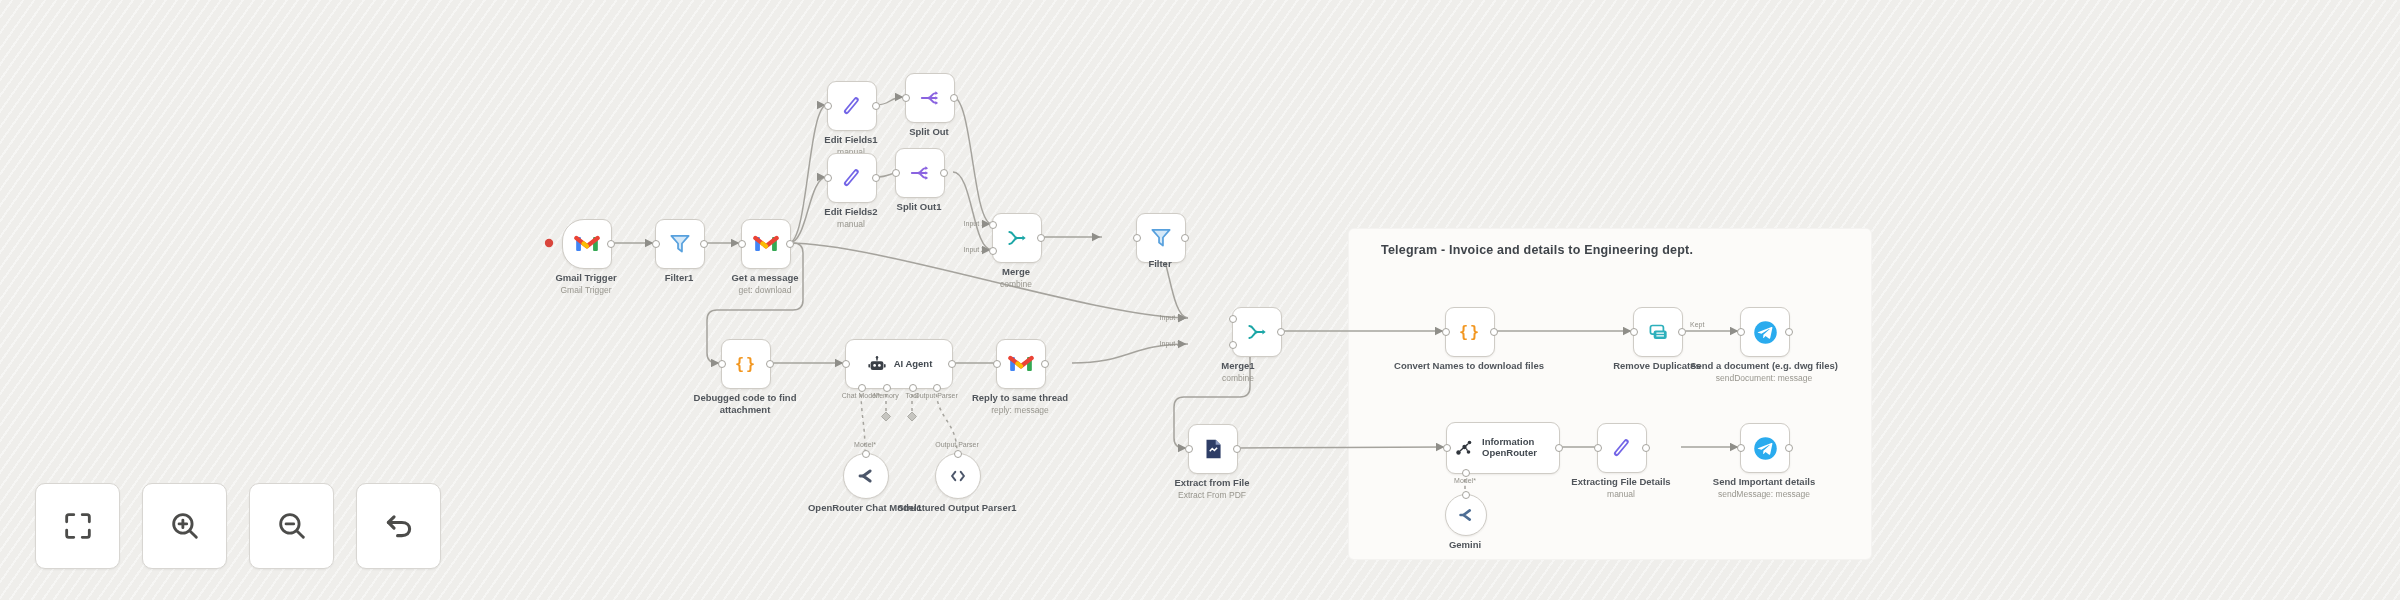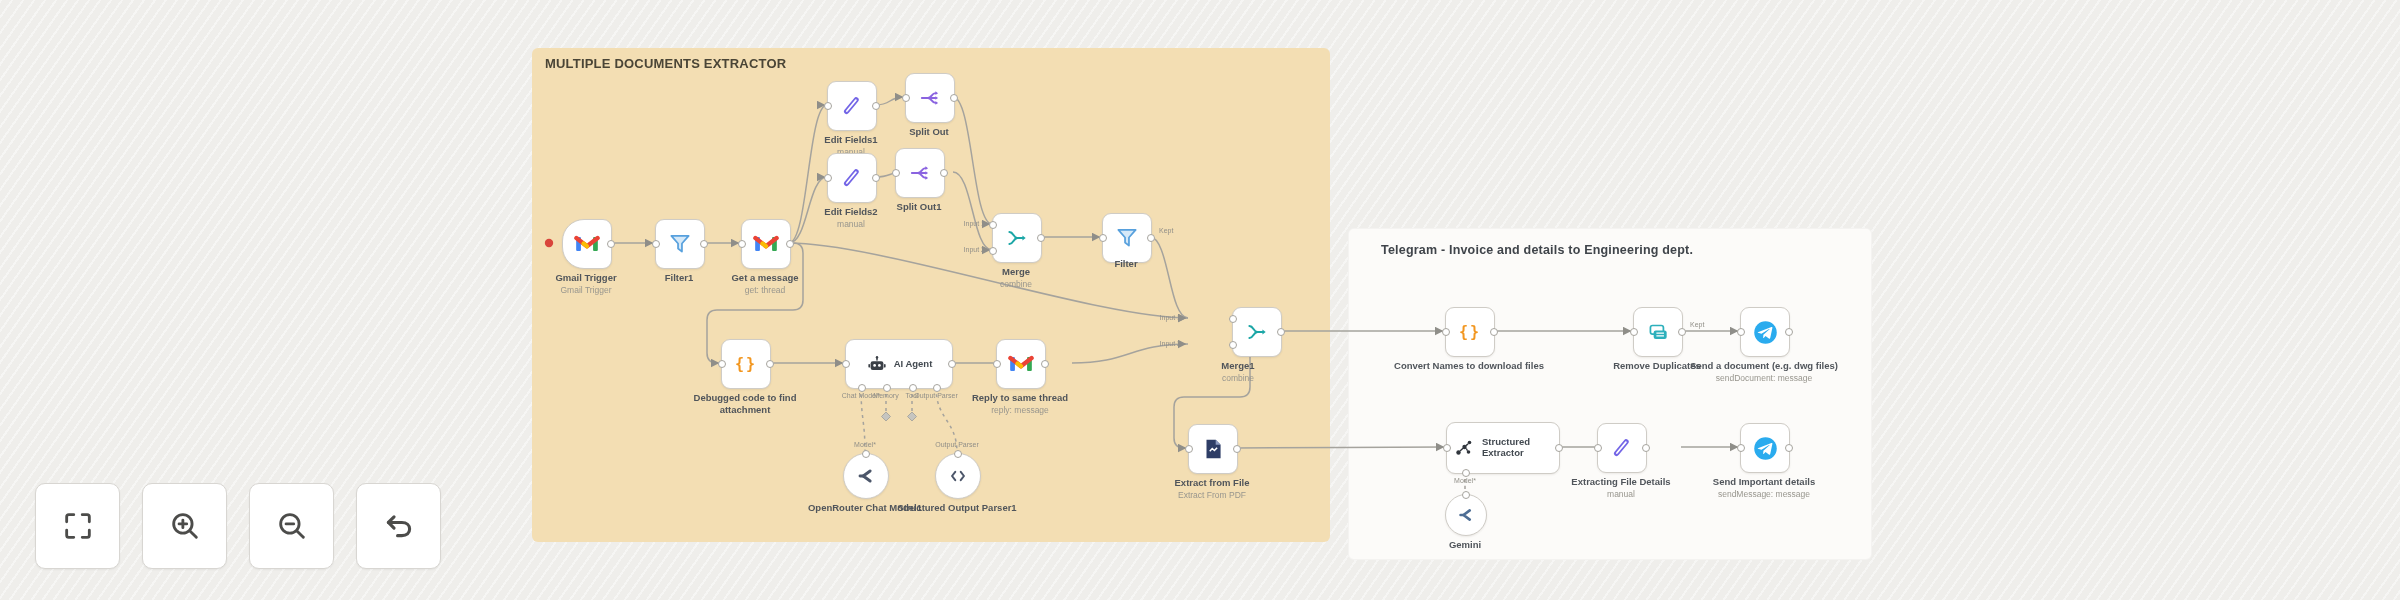--- a/index.html
+++ b/index.html
@@ -28,23 +28,20 @@
   .port{position:absolute;width:8px;height:8px;border-radius:50%;background:#fff;border:1.2px solid #a6a49e;box-sizing:border-box;}
   #controls{position:absolute;left:35px;top:483px;display:flex;gap:22px;z-index:5;}
   .ctrl-btn{width:83px;height:84px;background:#fff;border:1px solid #d8d6d2;border-radius:10px;
     box-shadow:0 1px 2px rgba(0,0,0,.05);display:flex;align-items:center;justify-content:center;cursor:pointer;}
   .ctrl-btn svg{width:34px;height:34px;}
 </style>
 </head>
 <body>
 
 <div id="canvas">
-  <div class="sticky s0" style="left: 532px; top: 48px; width: 798px; height: 494px; background: rgb(243, 222, 179);">
-    <div class="sticky-title" style="color: rgb(74, 69, 54);">MULTIPLE DOCUMENTS EXTRACTOR</div>
-  </div>
   <div class="sticky s1" style="left: 1348px; top: 228px; width: 522px; height: 330px; background: rgb(252, 251, 249); border: 1px solid rgba(0, 0, 0, 0.03);">
     <div class="sticky-title" style="color: rgb(63, 68, 74);">Telegram - Invoice and details to Engineering dept.</div>
   </div>
   <svg id="edges" width="2400" height="600">
     <defs>
       <marker id="arrow" markerWidth="8" markerHeight="8" refX="7" refY="3" orient="auto">
         <path d="M0,0 L6,3 L0,6 Z" fill="#8f8e89"></path>
       </marker>
     </defs>
   <path d="M610,243 C632.5,243 632.5,243 655,243" fill="none" stroke="#a5a39d" stroke-width="1.5" marker-end="url(#arrow)"></path>
@@ -124,21 +121,21 @@
             <svg width="26" height="26" viewBox="0 0 24 24">
               <rect x="2" y="5.5" width="4.4" height="13" rx="1" fill="#4285F4"></rect>
               <rect x="17.6" y="5.5" width="4.4" height="13" rx="1" fill="#34A853"></rect>
               <path d="M2.2 6.5 L12 14 L21.8 6.5" stroke="#EA4335" stroke-width="4" fill="none" stroke-linecap="round" stroke-linejoin="round"></path>
               <path d="M8.8 11.6 L12 14" stroke="#FBBC04" stroke-width="4" fill="none" stroke-linecap="round"></path>
             </svg>
           </span>
           <span class="port" style="left: -4.5px; top: 20px;"></span>
           <span class="port" style="left: 43.5px; top: 20px;"></span>
         </div>
-        <div class="node-label">Get a message<div class="node-sub">get: thread</div></div>
+        <div class="node-label">Get a message<div class="node-sub">get: download</div></div>
       </div>
       <div class="node square" style="left: 827px; top: 81px; width: 48px; height: 48px;">
         <div class="node-box" style="width: 48px; height: 48px;">
           <span class="icon">
             <svg width="26" height="26" viewBox="0 0 24 24">
               <path d="M7 17 L15.8 6.3" stroke="#7365e6" stroke-width="4.8" stroke-linecap="round"></path>
               <path d="M7.3 16.6 L15.6 6.6" stroke="#ffffff" stroke-width="1.6" stroke-linecap="round"></path>
             </svg>
           </span>
           <span class="port" style="left: -4.5px; top: 20px;"></span>
@@ -204,21 +201,21 @@
               <path d="M12.5 12 H17"></path>
               <path d="M17 9.8 L20 12 L17 14.2" fill="#1ba6a6" stroke="none"></path>
             </svg>
           </span>
           <span class="port" style="left: -4.5px; top: 7px;"></span>
           <span class="port" style="left: -4.5px; top: 33px;"></span>
           <span class="port" style="left: 43.5px; top: 20px;"></span>
         </div>
         <div class="node-label">Merge<div class="node-sub">combine</div></div>
       </div>
-      <div class="node square" style="left: 1102px; top: 213px; width: 48px; height: 40px;">
+      <div class="node square" style="left: 1136px; top: 213px; width: 48px; height: 40px;">
         <div class="node-box" style="width: 48px; height: 48px;">
           <span class="icon">
             <svg width="26" height="26" viewBox="0 0 24 24">
               <path d="M4 4.5 H20 L13.8 11.5 V19 L10.2 16.2 V11.5 Z" fill="#d6e9f8" stroke="#57a0dd" stroke-width="1.6" stroke-linejoin="round"></path>
             </svg>
           </span>
           <span class="port" style="left: -4.5px; top: 20px;"></span>
           <span class="port" style="left: 43.5px; top: 20px;"></span>
         </div>
         <div class="node-label">Filter</div>
@@ -365,21 +362,21 @@
         <div class="node-box" style="width: 112px; height: 50px;">
           <span class="icon">
             <svg width="24" height="24" viewBox="0 0 24 24" fill="#30353c">
               <circle cx="6.5" cy="16.5" r="2.2"></circle>
               <circle cx="12.5" cy="11" r="2.2"></circle>
               <circle cx="17.5" cy="6.5" r="1.8"></circle>
               <circle cx="16.5" cy="16" r="1.8"></circle>
               <path d="M8 15 L11 12.3 M14 9.6 L16.2 7.8 M14.3 12.5 L15.5 14.8" stroke="#30353c" stroke-width="1.4" fill="none"></path>
             </svg>
           </span>
-          <div class="inner-label" style="max-width: 72px;">Structured Extractor</div>
+          <div class="inner-label" style="max-width: 72px;">Information OpenRouter</div>
           <span class="port" style="left: -4.5px; top: 21px;"></span>
           <span class="port" style="left: 107.5px; top: 21px;"></span>
           <span class="port" style="left: 15px; top: 45.5px;"></span>
         </div>
       </div>
       <div class="node circle" style="left: 1445px; top: 494px; width: 40px; height: 40px;">
         <div class="node-box" style="width: 40px; height: 40px;">
           <span class="icon">
             <svg width="20" height="20" viewBox="0 0 24 24" fill="none" stroke="#4e6e95" stroke-width="3.2" stroke-linecap="round" stroke-linejoin="round">
               <path d="M16.5 6.5 L9 12 L16.5 17.5"></path>

